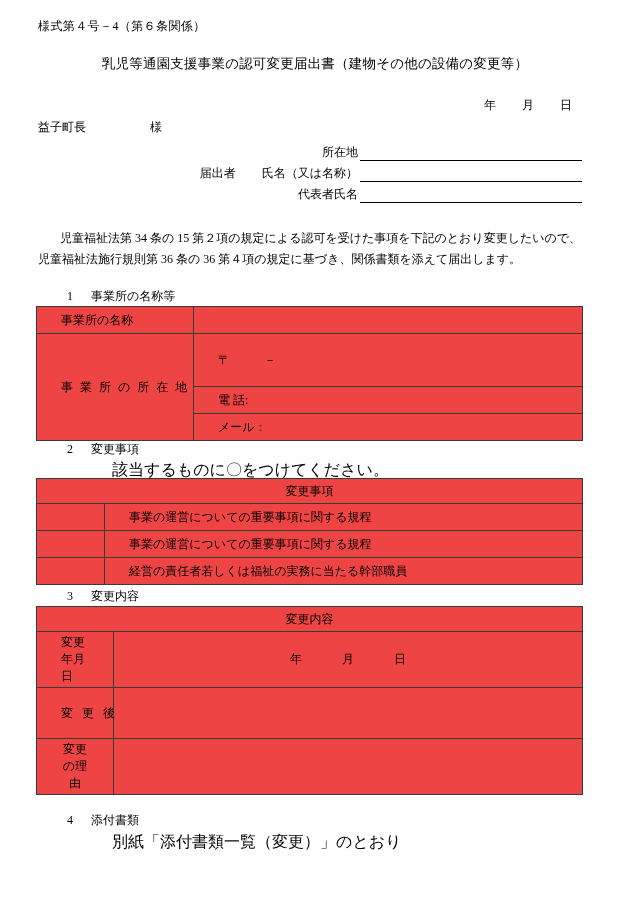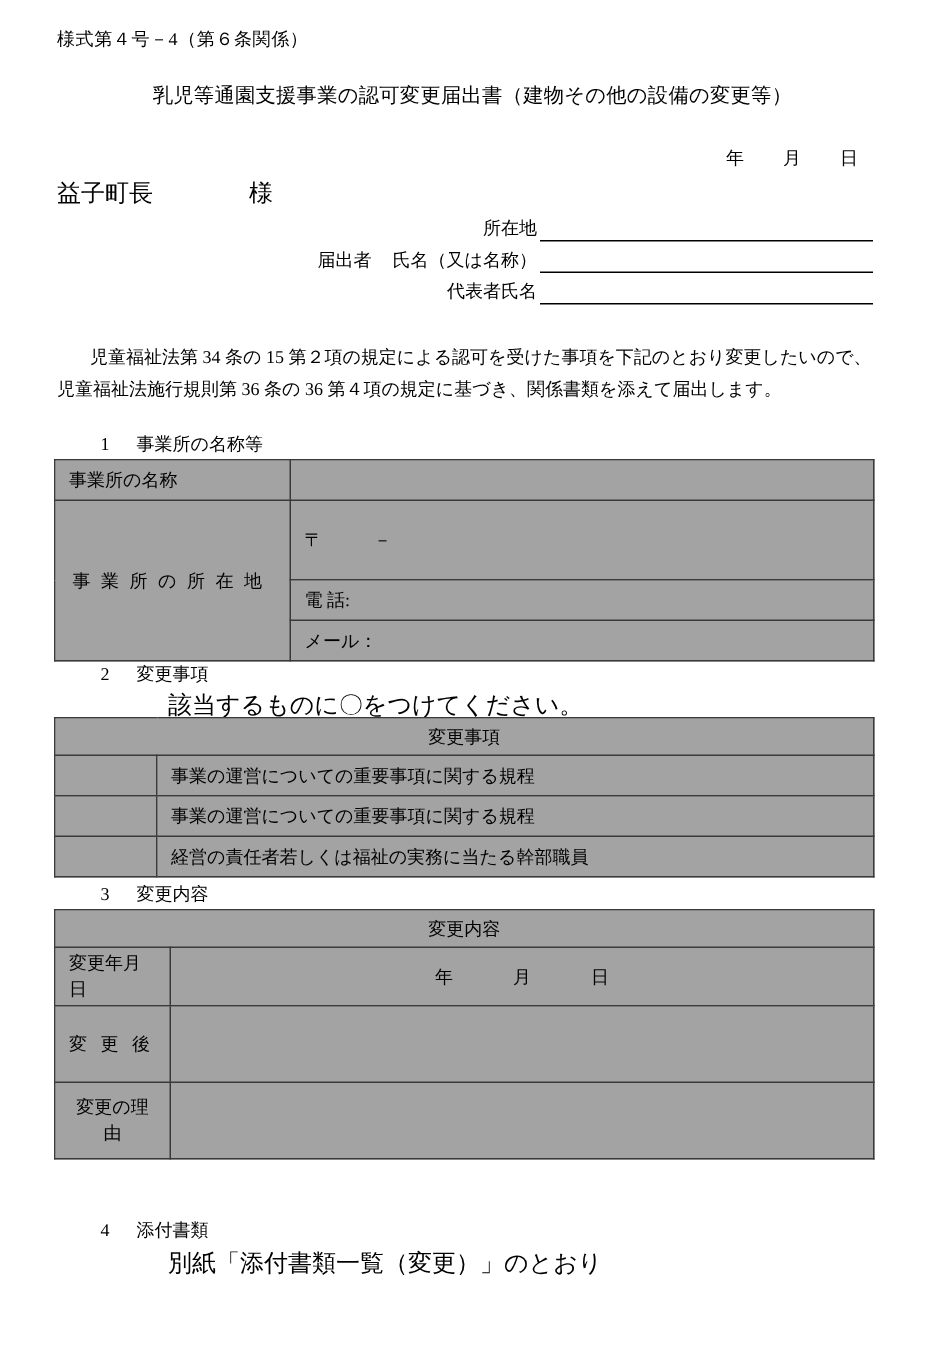--- a/index.html
+++ b/index.html
@@ -50,21 +50,21 @@
     white-space: nowrap;
   }
   .date-line .sp {
     display: inline-block;
     width: 26px;
   }
   .addressee {
     position: absolute;
     left: 38px;
     top: 119px;
-    font-size: 16px;
+    font-size: 12px;
     white-space: nowrap;
   }
   .addressee .gap {
     display: inline-block;
     width: 64px;
   }
 
   
   .submitter {
     position: absolute;
@@ -77,21 +77,21 @@
     align-items: flex-end;
     justify-content: flex-end;
     height: 21px;
     font-size: 12px;
     white-space: nowrap;
   }
   .sub-label {
     padding-right: 2px;
   }
   .sub-prefix {
-    padding-right: 14px;
+    padding-right: 26px;
   }
   .sub-rule {
     display: inline-block;
     width: 222px;
     border-bottom: 1px solid #000;
     height: 13px;
   }
 
   
   .body-para {
@@ -128,23 +128,23 @@
 
   
   table.form-table {
     position: absolute;
     border-collapse: collapse;
     table-layout: fixed;
     font-size: 12px;
   }
   table.form-table td {
     border: 1px solid #3a3a3a;
-    padding: 2px 9px;
+    padding: 2px 24px;
     vertical-align: middle;
-    background: #a3a3a3;
+    background: #ef4444;
   }
   .spread {
     display: inline-block;
     white-space: nowrap;
   }
   .spread-wide {
     letter-spacing: 7px;
   }
   .spread-mid {
     letter-spacing: 9px;

